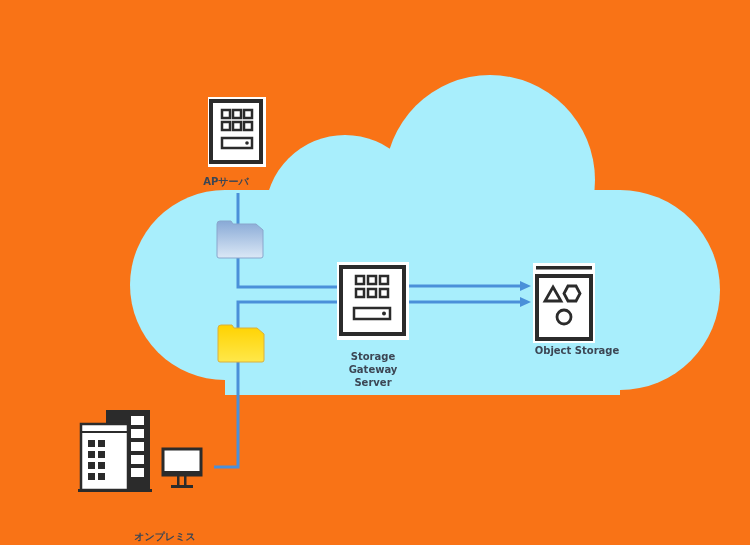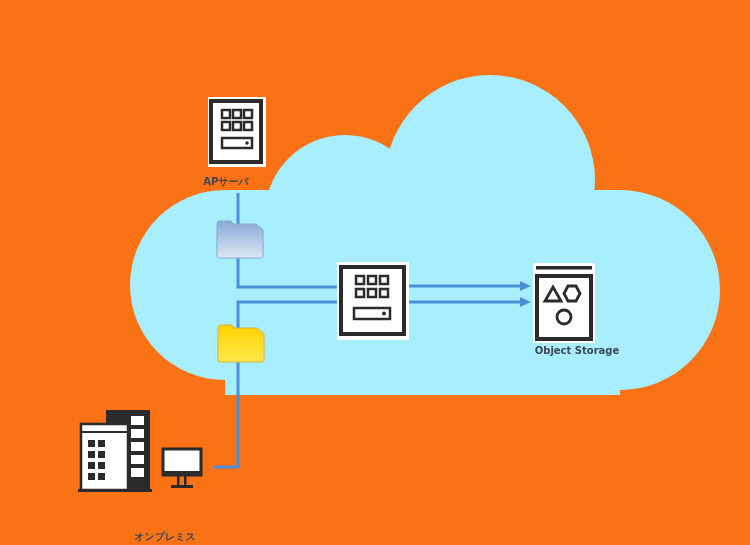--- a/index.html
+++ b/index.html
@@ -118,17 +118,22 @@
       <rect x="2" y="2" width="38" height="26" fill="#ffffff" stroke="#2b2b2b" stroke-width="3"></rect>
       <rect x="1" y="24" width="40" height="5" fill="#2b2b2b"></rect>
       <rect x="16" y="29" width="2.5" height="9" fill="#2b2b2b"></rect>
       <rect x="23" y="29" width="2.5" height="9" fill="#2b2b2b"></rect>
       <rect x="10" y="38" width="22" height="3" fill="#2b2b2b"></rect>
     </g>
   </svg>
 
   <div class="lbl" style="left:196px; top:175px; width:60px;">APサーバ</div>
 
+  <div class="lbl" style="left:328px; top:350px; width:90px;">
+    <div>Storage</div>
+    <div>Gateway</div>
+    <div>Server</div>
+  </div>
 
   <div class="lbl" style="left:522px; top:344px; width:110px;">Object Storage</div>
 
   <div class="lbl" style="left:120px; top:500px; width:90px;margin-top:30px;">オンプレミス</div>
 </div>
 
 </body></html>

